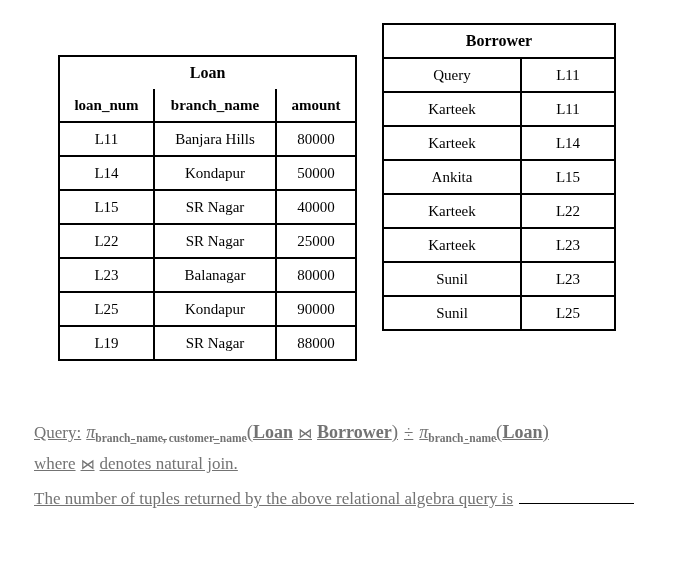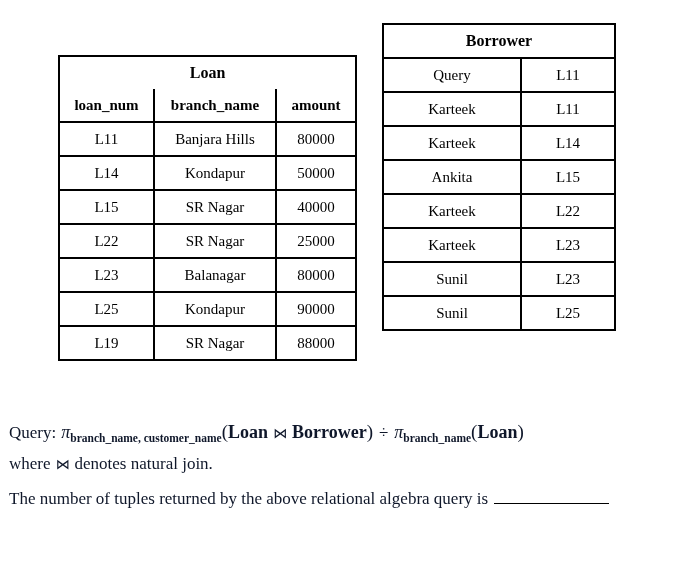--- a/index.html
+++ b/index.html
@@ -17,22 +17,22 @@
     text-align:center; vertical-align:middle;
     font-family:"Liberation Serif", serif; font-size:15px; color:#000;
     padding:0 3px; overflow:hidden;
   }
   .qtable td.title { font-weight:bold; font-size:16px; }
   .qtable td.hdr   { font-weight:bold; font-size:15px; }
   .no-bottom { border-bottom:none !important; }
   .no-top    { border-top:none !important; }
 
   .textline {
-    position:absolute; left:9px; white-space:nowrap;
-    font-family:"Liberation Serif", serif; font-size:17px; color:#0f172a;
+    position:absolute; left:34px; white-space:nowrap;
+    font-family:"Liberation Serif", serif; font-size:17px; color:#737373;text-decoration:underline;
   }
   .pi   { font-style:italic; font-size:18px; font-family:"Liberation Serif", serif; }
   .sub  { font-weight:bold; font-size:11.5px; vertical-align:-4px; }
   .rel  { font-weight:bold; font-size:18px; }
   .paren{ font-size:19px; }
   .joinsym { font-family:"DejaVu Sans", sans-serif; font-size:14px; margin:0 5px; }
   .divsym  { font-size:17px; margin:0 6px; }
   .qlabel  { margin-right:5px; }
   .blank {
     display:inline-block; width:115px; height:15px;

